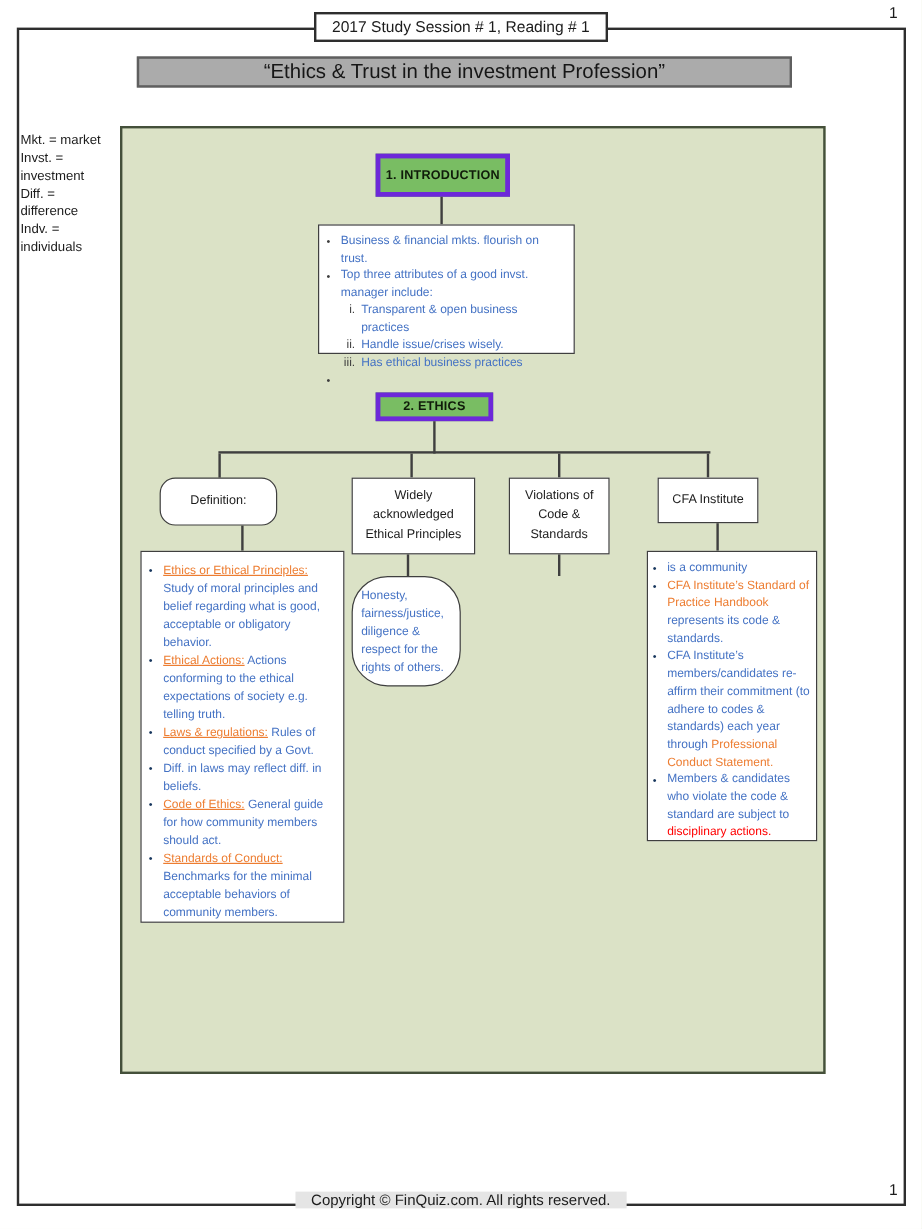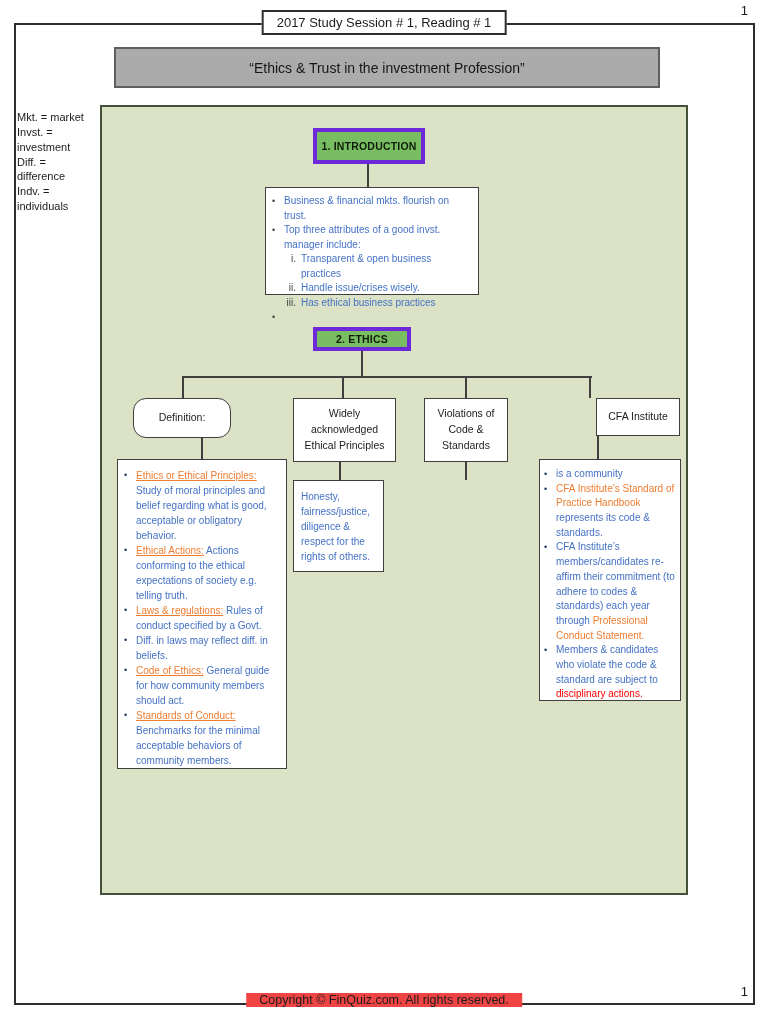--- a/index.html
+++ b/index.html
@@ -10,23 +10,23 @@
 
   .page-num { font-size:13px; color:#1c1c1c; }
   #top-num { top:3px; right:20px; }
   #bottom-num { top:984px; right:20px; }
 
   #frame { left:14px; top:23px; width:741px; height:982px; border:2px solid #2e2e2e; }
 
   #session-tab { left:50%; transform:translateX(-50%); top:10px; background:#fff;
     border:2px solid #2e2e2e; padding:3px 13px; font-size:13px; white-space:nowrap; z-index:3; }
 
-  #page-title { left:114px; top:47px; width:546px; height:41px; background:#ababab;
+  #page-title { left:114px; top:47px; width:546px; height:26px; background:#ababab;
     border:2px solid #5f5f5f; display:flex; align-items:center; justify-content:center;
-    font-size:14px; color:#161616; z-index:2; }
+    font-size:17px; color:#161616; z-index:2; }
 
   #legend { left:17px; top:110px; width:82px; font-size:11px; line-height:1.35;
     white-space:pre-line; }
 
   #panel { left:100px; top:105px; width:588px; height:790px; background:#dbe2c6;
     border:2px solid #44503a; }
 
   .gnode { position:absolute; background:#79bd63; border:4px solid #6d28d9;
     display:flex; align-items:center; justify-content:center; font-size:10.5px;
     font-weight:bold; color:#101c0a; letter-spacing:.2px; }
@@ -47,48 +47,48 @@
   #hc-3 { left:363px; top:355px; height:18px; }
   #hc-4 { left:495px; top:329px; height:23px; }
 
   .wbox { position:absolute; background:#ffffff; border:1.5px solid #3f3f3f; }
 
   .hdr { display:flex; align-items:center; justify-content:center; text-align:center;
     font-size:10.5px; line-height:1.5; white-space:pre-line; color:#1c1c1c; }
   #def-h { left:31px;  top:291px; width:98px; height:40px;border-radius:13px; }
   #wid-h { left:191px; top:291px; width:103px; height:64px; }
   #vio-h { left:322px; top:291px; width:84px; height:64px; }
-  #cfa-h { left:446px; top:291px; width:84px; height:38px;margin-left:48px; }
+  #cfa-h { left:446px; top:291px; width:84px; height:38px; }
 
   #intro-content { left:163px; top:80px; width:214px; height:108px;
     padding:6px 6px 0 6px; font-size:10px; line-height:1.45; }
   #def-c { left:15px;  top:352px; width:170px; height:310px; padding:8px 5px 0 6px;
     font-size:10px; line-height:1.5; }
   #wid-c { left:191px; top:373px; width:91px;  height:92px;  padding:8px 5px 0 7px;
-    font-size:10px; line-height:1.5; color:#4472c4; white-space:pre-line; }
+    font-size:10px; line-height:1.5; color:#4472c4; white-space:pre-line;border-radius:30px; }
   #vio-c { left:308px; top:373px; width:111px; height:117px; padding:8px 5px 0 7px;
     font-size:10px; line-height:1.5; color:#4472c4; white-space:pre-line; }
   #cfa-c { left:437px; top:352px; width:142px; height:242px; padding:7px 4px 0 4px;
     font-size:10px; line-height:1.47; }
 
   .li { display:flex; align-items:flex-start; }
   .li .marker { flex:none; width:12px; color:#17365d; font-size:9px; padding-top:1px; }
   .li .txt { flex:1; white-space:pre-line; }
   .li.sub { margin-left:12px; }
   .li.sub .marker { width:17px; text-align:right; padding-right:5px;
     color:#4472c4; font-size:10px; padding-top:0; }
   #intro-content .marker { color:#3f3f3f; }
 
   .seg-b  { color:#4472c4; }
   .seg-ou { color:#ed7d31; text-decoration:underline; }
   .seg-oi { color:#ed7d31; }
   .seg-o  { color:#ed7d31;text-align:right; }
   .seg-r  { color:#ff0000; }
 
-  #footer { left:50%; transform:translateX(-50%); top:993px; background:#ef4444;
+  #footer { left:50%; transform:translateX(-50%); top:993px; background:#e5e5e5;
     padding:0 13px; font-size:12.5px; white-space:nowrap; z-index:3; }
 </style>
 </head>
 <body>
 
 <div class="abs page-num" id="top-num">1</div>
 
 <div class="abs" id="frame"></div>
 
 <div class="abs" id="session-tab">2017 Study Session # 1, Reading # 1</div>

